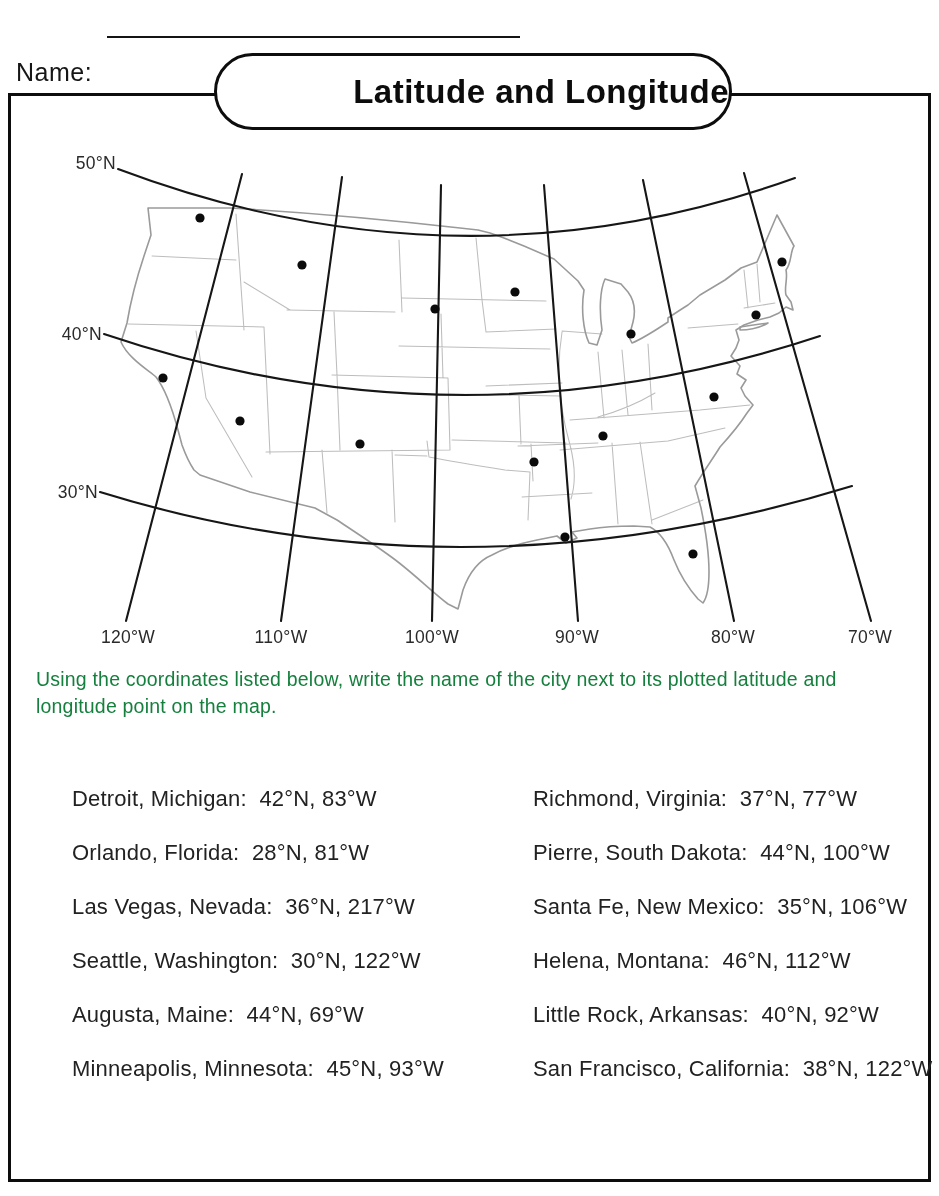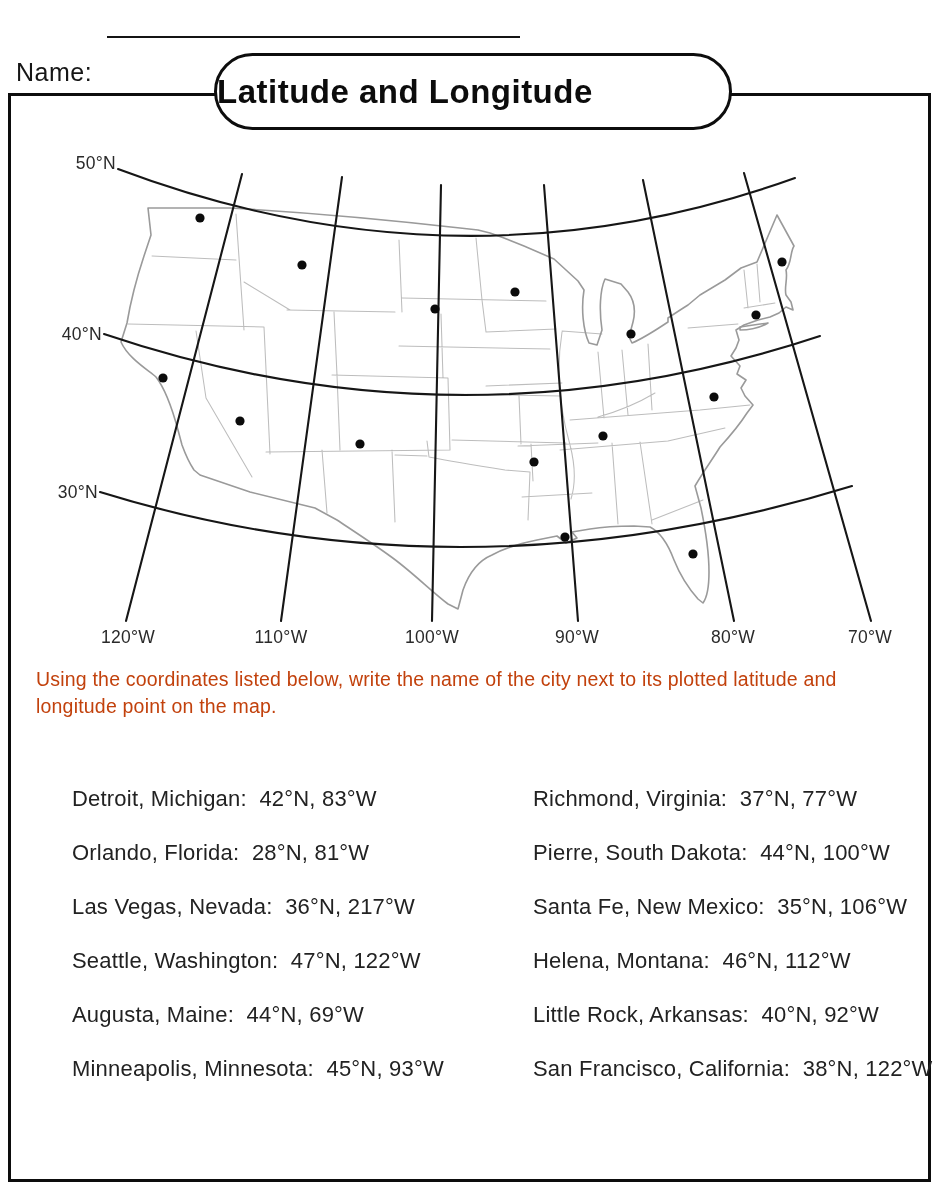--- a/index.html
+++ b/index.html
@@ -10,32 +10,32 @@
   .abs{position:absolute;}
   
   .name-row{left:16px;top:10px;font-size:25px;letter-spacing:.5px;color:#161616;margin-top:48px;}
   .name-line{left:107px;top:12px;width:413px;height:24px;border-bottom:2.5px solid #141414;}
   
   .sheet-box{left:8px;top:93px;width:923px;height:1089px;border:3px solid #0d0d0d;box-sizing:border-box;background:#fff;}
   
   .title-pill{
     left:214px;top:53px;width:518px;height:77px;box-sizing:border-box;
     border:3px solid #0d0d0d;border-radius:40px;background:#fff;z-index:3;
-    display:flex;align-items:center;justify-content:flex-start;
+    display:flex;align-items:center;justify-content:flex-end;
     font-size:33px;font-weight:bold;letter-spacing:.5px;color:#0c0c0c;
   }
   
   .map-svg{left:11px;top:99px;z-index:1;}
   .map-svg text{font-family:"Liberation Sans","DejaVu Sans",sans-serif;font-size:17.5px;fill:#2a2a2a;letter-spacing:.3px;}
   .states{fill:none;stroke:#bdbdbd;stroke-width:1.05;stroke-linejoin:round;stroke-linecap:round;}
   .outline{fill:none;stroke:#9a9a9a;stroke-width:1.6;stroke-linejoin:round;stroke-linecap:round;}
   .grid{fill:none;stroke:#161616;stroke-width:2.1;stroke-linecap:round;}
   .dot{stroke:none;}
   
-  .instructions{left:36px;top:666px;width:876px;font-size:19.5px;line-height:26.5px;letter-spacing:.2px;color:#c2410c;}
+  .instructions{left:36px;top:666px;width:876px;font-size:19.5px;line-height:26.5px;letter-spacing:.2px;color:#15803d;}
   
   .col{top:782px;font-size:22px;letter-spacing:.2px;color:#222;}
   .col-left{left:72px;}
   .col-right{left:533px;}
   .col .row{height:54px;line-height:22px;padding-top:6px;box-sizing:border-box;white-space:pre-wrap;}
 </style>
 </head>
 <body>
 
 <div class="abs name-row">Name:</div>
@@ -132,21 +132,21 @@
       <circle cx="693" cy="554" r="4.6" fill="#0b0b0b" class="dot"></circle>
     </g>
 </svg>
 
 <div class="abs instructions">Using the coordinates listed below, write the name of the city next to its plotted latitude and longitude point on the map.</div>
 
 <div class="abs col col-left">
   <div class="row">Detroit, Michigan:  42°N, 83°W</div>
   <div class="row">Orlando, Florida:  28°N, 81°W</div>
   <div class="row">Las Vegas, Nevada:  36°N, 217°W</div>
-  <div class="row">Seattle, Washington:  47°N, 122°W</div>
+  <div class="row">Seattle, Washington:  30°N, 122°W</div>
   <div class="row">Augusta, Maine:  44°N, 69°W</div>
   <div class="row">Minneapolis, Minnesota:  45°N, 93°W</div>
 </div>
 <div class="abs col col-right">
   <div class="row">Richmond, Virginia:  37°N, 77°W</div>
   <div class="row">Pierre, South Dakota:  44°N, 100°W</div>
   <div class="row">Santa Fe, New Mexico:  35°N, 106°W</div>
   <div class="row">Helena, Montana:  46°N, 112°W</div>
   <div class="row">Little Rock, Arkansas:  40°N, 92°W</div>
   <div class="row">San Francisco, California:  38°N, 122°W</div>

